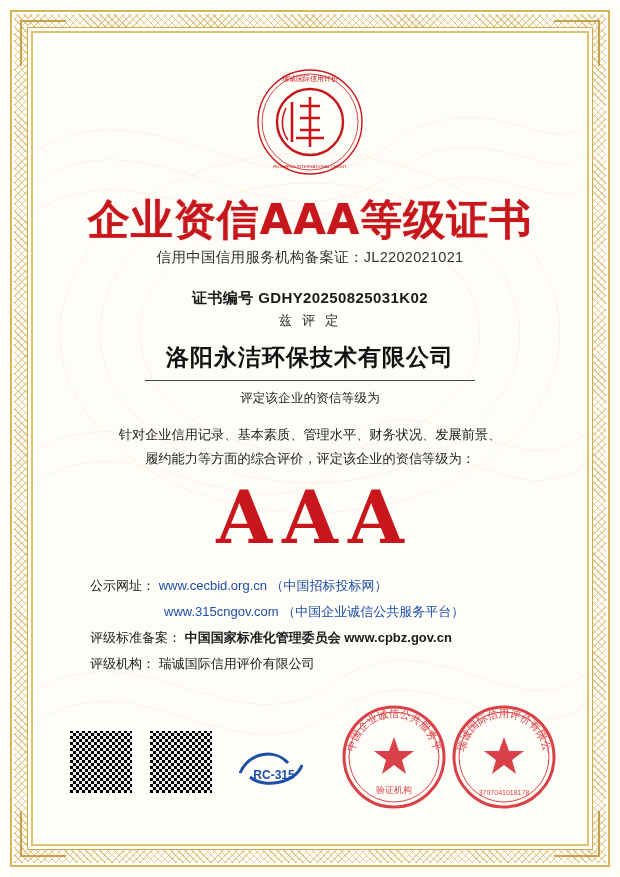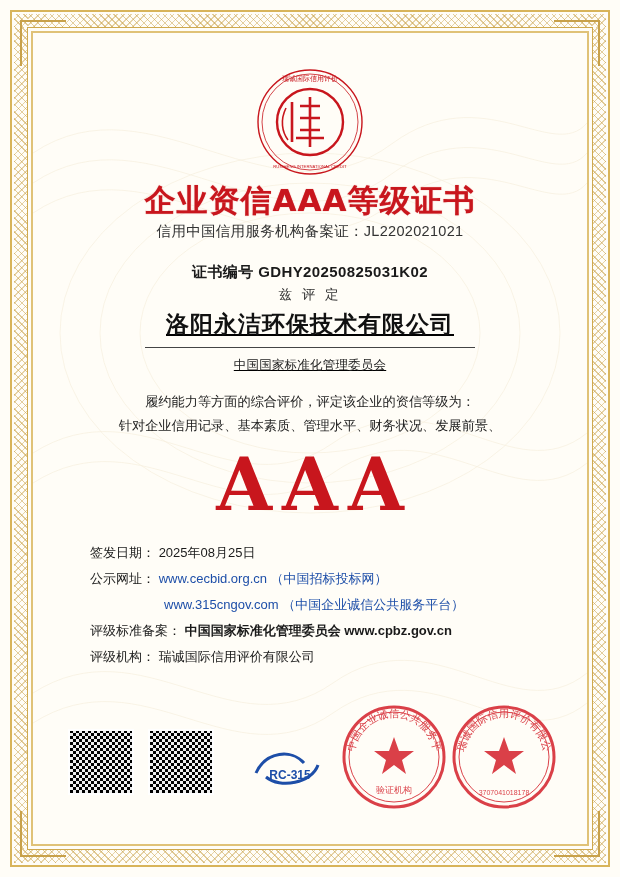--- a/index.html
+++ b/index.html
@@ -88,22 +88,22 @@
     text-align: center;
   }
 
   .emblem {
     margin: 28px auto 0;
     width: 108px; height: 108px;
     position: relative;
   }
 
   .main-title {
-    margin-top: 4px;
-    font-size: 31px;
+    margin-top: 16px;
+    font-size: 42px;
     font-weight: bold;
     color: #c8161d;
     letter-spacing: 1px;
     font-family: "DejaVu Sans", "Liberation Sans", sans-serif;
     text-shadow: 0 0 1px rgba(200,22,29,.6);
   }
 
   .filing-line {
     font-size: 14.5px;
     color: #333;
@@ -120,23 +120,22 @@
   .cert-no .label { font-weight: bold; }
 
   .hereby {
     margin-top: 4px;
     font-size: 13.5px;
     color: #333;
     letter-spacing: 3px;
   }
 
   .company-wrap {
-    margin: 5px auto 0;
+    margin: 12px auto 0;
     width: 330px;
-    text-decoration: underline;
   }
   .company-name {
     font-size: 23px;
     font-weight: bold;
     color: #111;
     letter-spacing: 1px;
     padding-bottom: 7px;
     border-bottom: 1.5px solid #444;
   }
   .company-addr {
@@ -201,21 +200,21 @@
       repeating-linear-gradient(0deg,#111 0 3px,#fff 3px 6px),
       repeating-linear-gradient(90deg,#111 0 3px,#fff 3px 6px);
     background-blend-mode: difference;
     border: 2px solid #fff;
   }
   .qr.a { left: 28px; bottom: 42px; }
   .qr.b { left: 108px; bottom: 42px; }
 
   .rc315 {
     position: absolute;
-    left: 212px; bottom: 44px;
+    left: 196px; bottom: 44px;
     width: 76px; height: 50px;
   }
 
   .seal {
     position: absolute;
     width: 112px; height: 112px;
   }
   .seal.left  { right: 130px; bottom: 24px; }
   .seal.right { right: 20px;  bottom: 24px; }
 </style>
@@ -272,35 +271,31 @@
 
     <div class="cert-no">
       <span class="label">证书编号</span>
       <span>GDHY20250825031K02</span>
     </div>
 
     <div class="hereby">兹 评 定</div>
 
     <div class="company-wrap">
       <div class="company-name">洛阳永洁环保技术有限公司</div>
-      <div class="company-addr">中国国家标准化管理委员会</div>
+      <div class="company-addr">评定该企业的资信等级为</div>
     </div>
 
     <div class="statement">
+      <div>针对企业信用记录、基本素质、管理水平、财务状况、发展前景、</div>
       <div>履约能力等方面的综合评价，评定该企业的资信等级为：</div>
-      <div>针对企业信用记录、基本素质、管理水平、财务状况、发展前景、</div>
     </div>
 
     <div class="grade">AAA</div>
 
     <div class="details">
-      <div class="row">
-        <span class="k">签发日期：</span>
-        <span class="v">2025年08月25日</span>
-      </div>
       <div class="row">
         <span class="k">公示网址：</span>
         <span class="v blue">www.cecbid.org.cn （中国招标投标网）</span>
       </div>
       <div class="row indent">
         <span class="v blue">www.315cngov.com （中国企业诚信公共服务平台）</span>
       </div>
       <div class="row">
         <span class="k">评级标准备案：</span>
         <span class="v bold">中国国家标准化管理委员会 www.cpbz.gov.cn</span>

